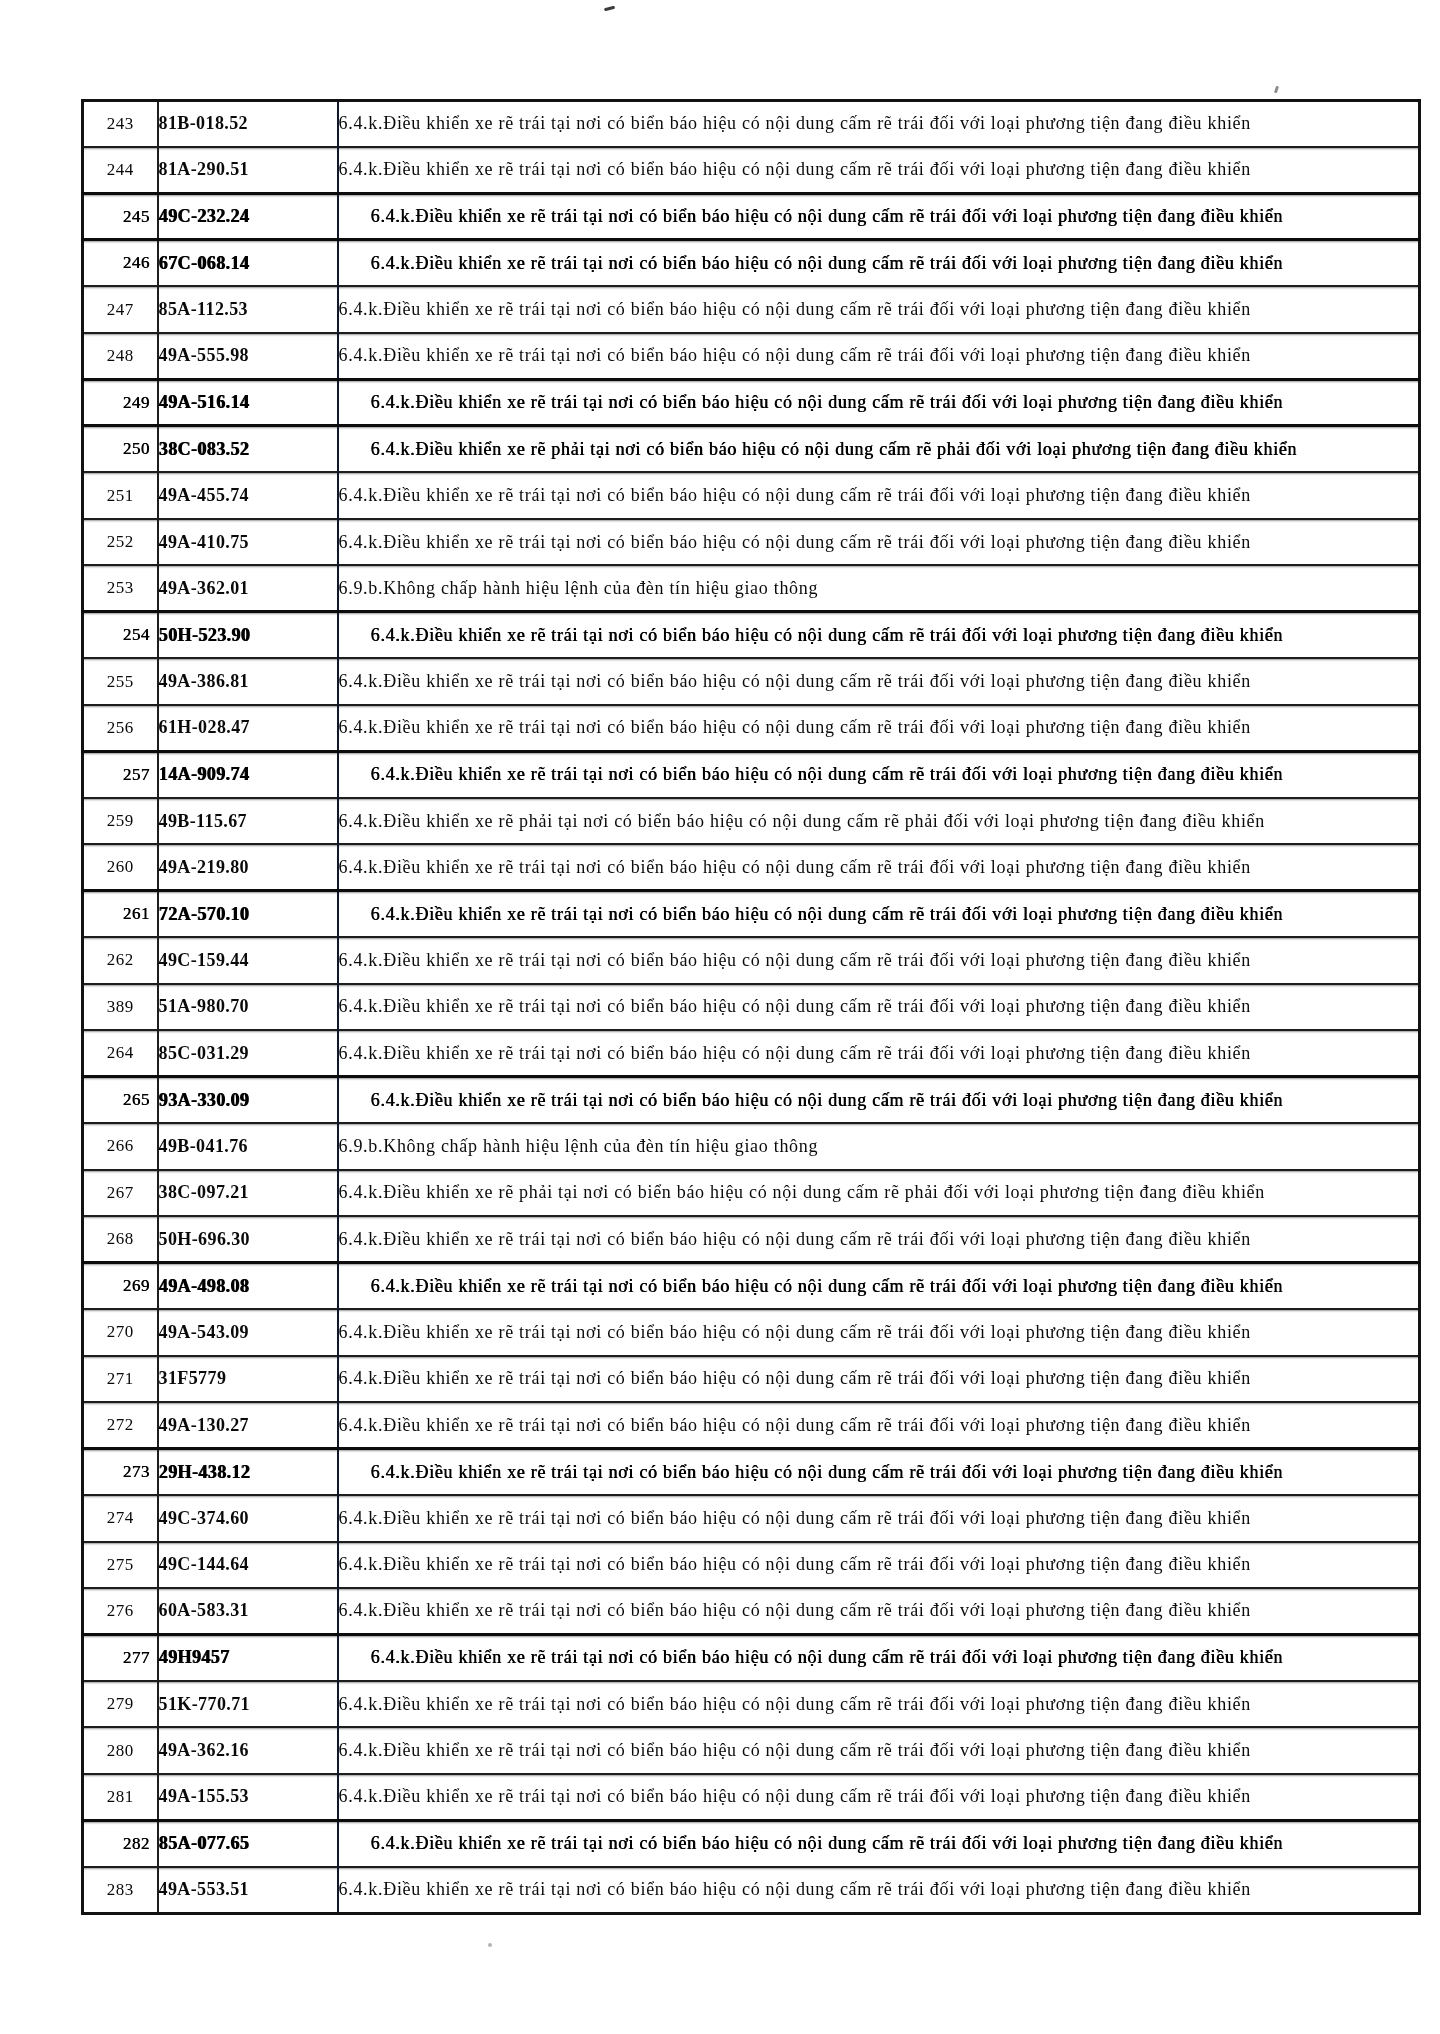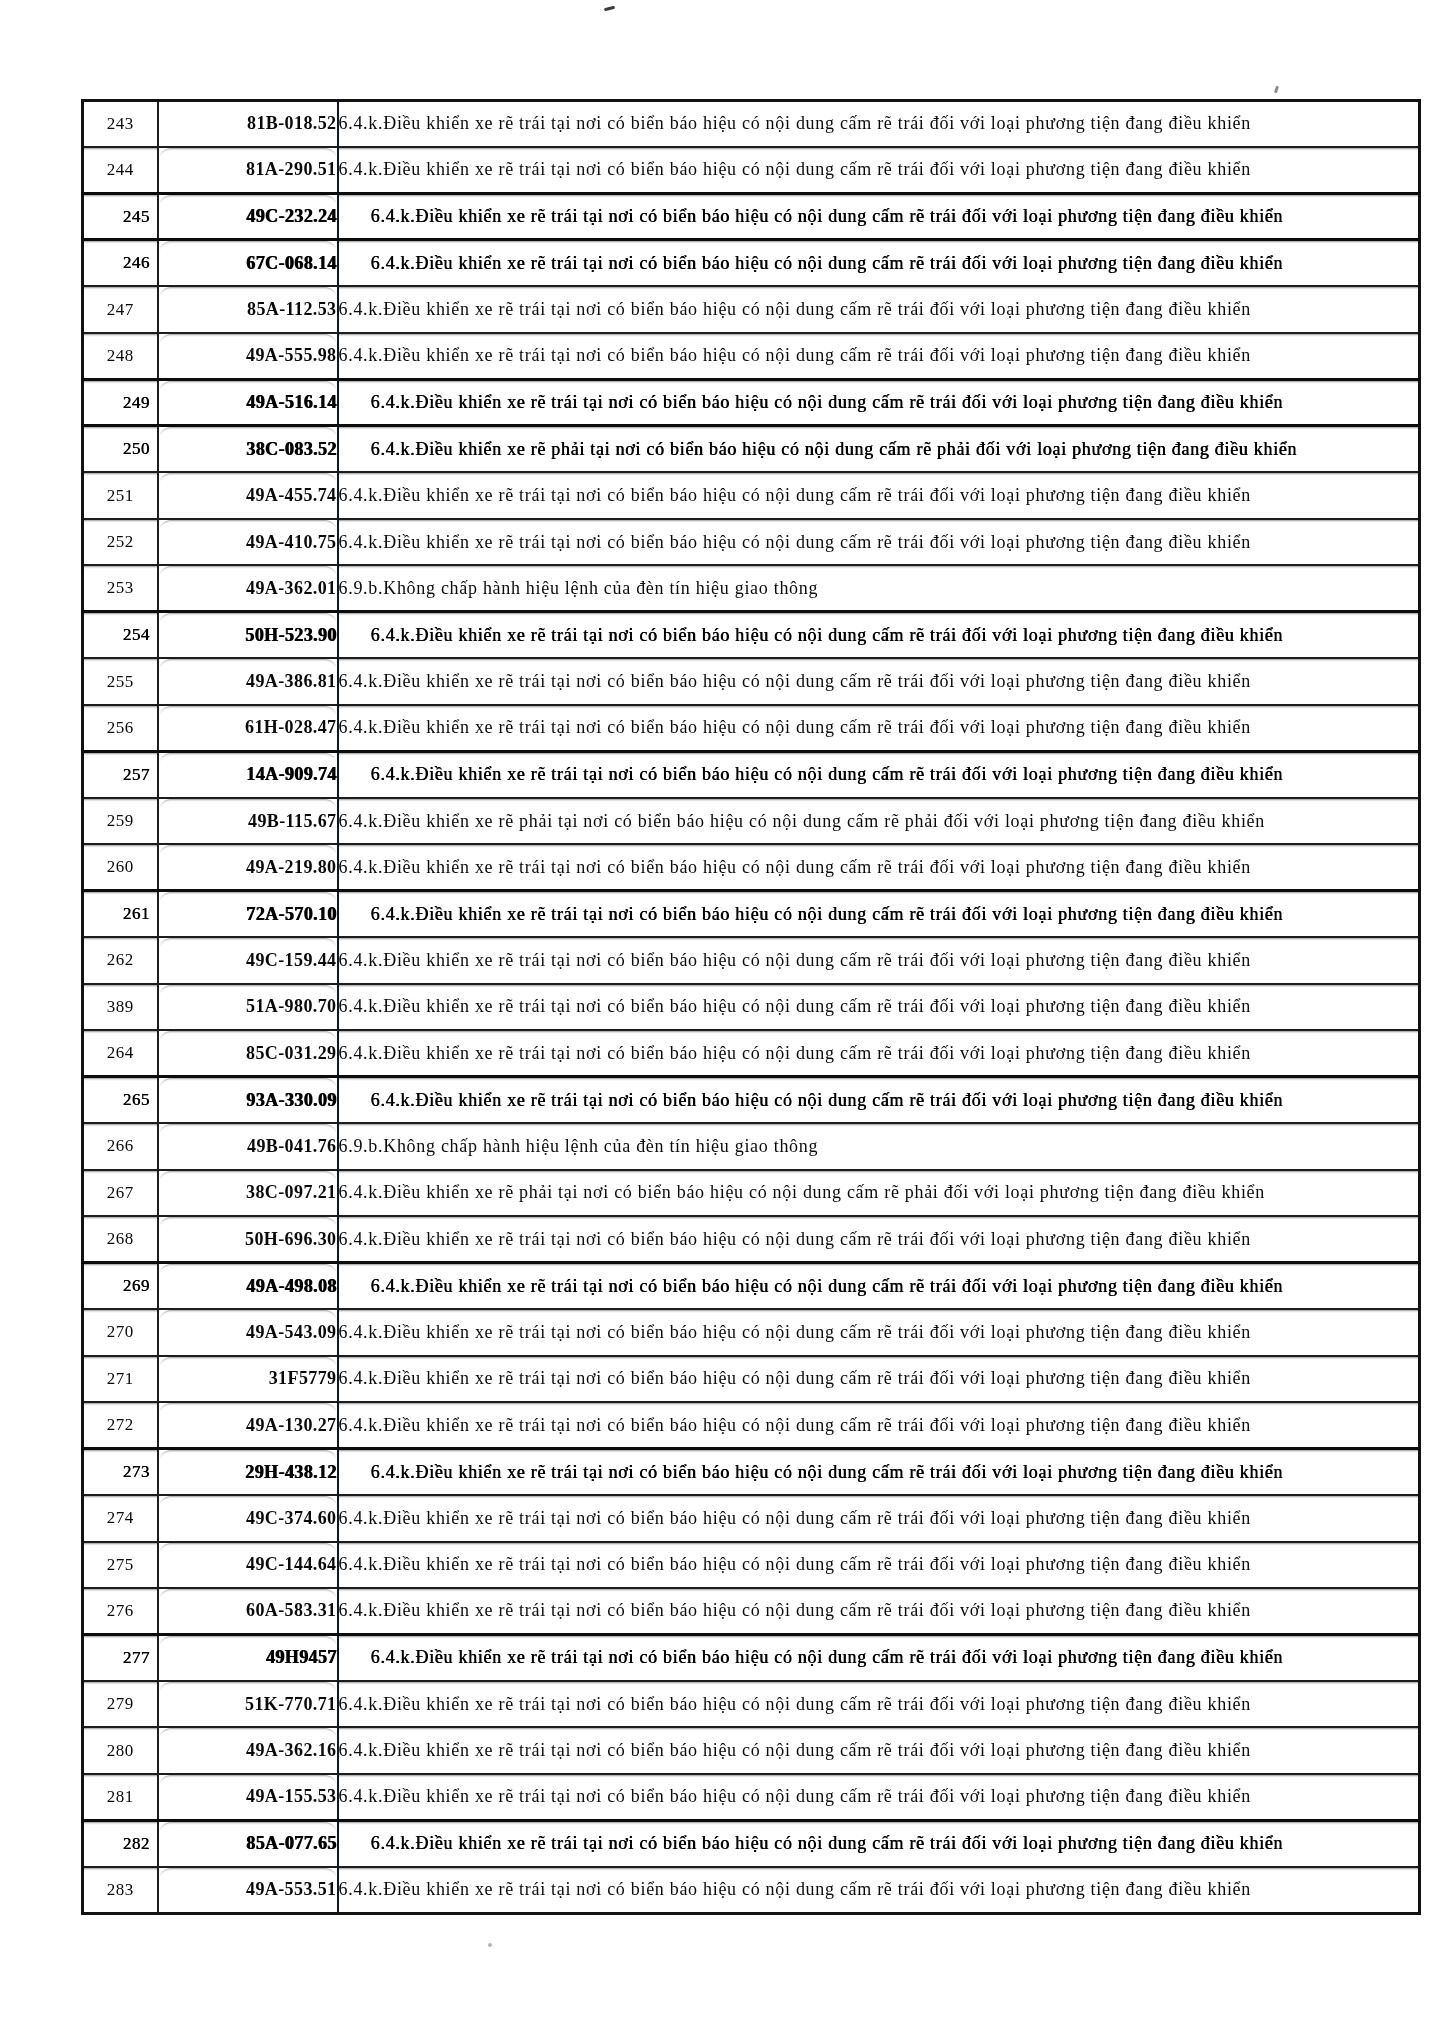--- a/index.html
+++ b/index.html
@@ -53,25 +53,24 @@
   }
   tr.vrow:first-child td { border-top: none; box-shadow: none; }
 
   td.no {
     text-align: center;
     font-size: 17px;
     letter-spacing: 0.5px;
   }
   td.plate {
     border-left: 2px solid #1d1d1d;
-    text-align: right;
+    text-align: left;
     font-weight: bold;
     font-size: 18px;
     letter-spacing: 0.4px;
-    border-radius: 12px;
   }
   td.desc {
     border-left: 2px solid #0f172a;
     font-size: 18px;
     letter-spacing: 0.7px;
     white-space: nowrap;
     padding-left: 4px;
   }
 
   

